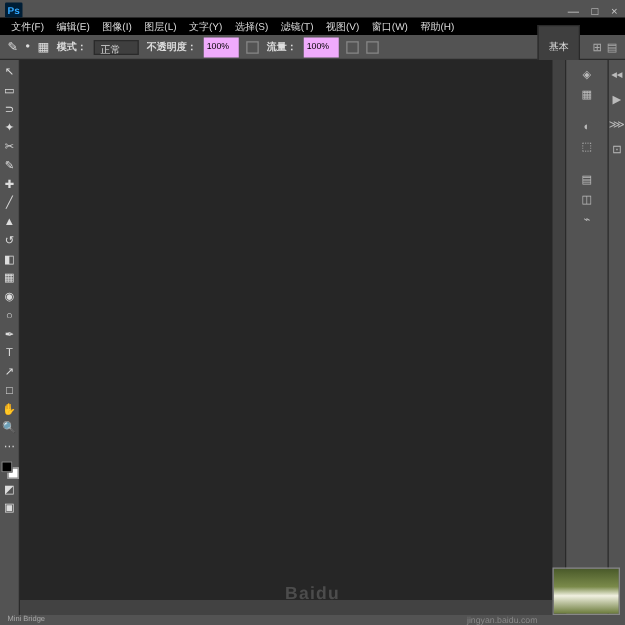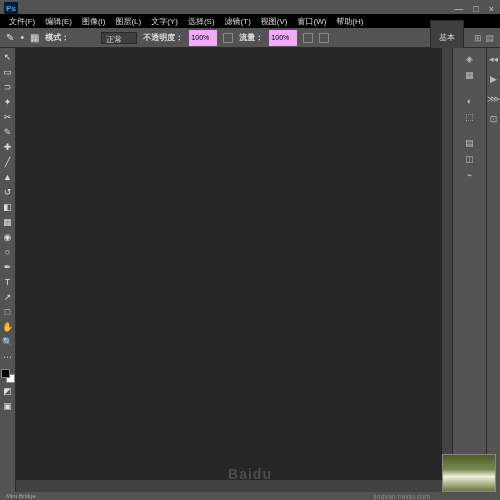--- a/index.html
+++ b/index.html
@@ -6,21 +6,21 @@
 body { width: 500px; height: 500px; background: #535353; overflow: hidden; position: relative; }
 .titlebar { height: 14px; background: #535353; display: flex; align-items: flex-end; padding: 0 4px; }
 .ps-logo { width: 14px; height: 12px; background: #001e36; color: #31a8ff; font-size: 8px; font-weight: bold; display: flex; align-items: center; justify-content: center; border-radius: 1px; }
 .win-controls { margin-left: auto; display: flex; gap: 6px; color: #ccc; font-size: 9px; }
 .win-btn { cursor: pointer; padding: 0 2px; }
 .menubar { height: 14px; background: #000000; display: flex; align-items: center; padding: 0 4px; gap: 0; }
 .menu-item { color: #ddd; font-size: 8px; padding: 0 5px; cursor: pointer; white-space: nowrap; }
 .optbar { height: 20px; background: #535353; border-bottom: 1px solid #2a2a2a; display: flex; align-items: center; padding: 0 6px; gap: 6px; }
 .opt-icon { color: #ddd; font-size: 10px; }
 .opt-label { color: #ddd; font-size: 8px; font-weight: bold; }
-.opt-dropdown { background: #3f3f3f; border: 1px solid #2a2a2a; color: #ddd; font-size: 8px; padding: 1px 14px 1px 4px; height: 12px; margin-left: 26px; }
+.opt-dropdown { background: #3f3f3f; border: 1px solid #2a2a2a; color: #ddd; font-size: 8px; padding: 1px 14px 1px 4px; height: 12px; }
 .opt-input { background: #f0abfc; width: 28px; height: 16px; font-size: 7px; padding: 0 2px; border: none; }
 .opt-check { width: 10px; height: 10px; border: 1px solid #888; }
 .workspace-btn { margin-left: auto; background: #3f3f3f; border: 1px solid #2a2a2a; color: #ddd; font-size: 8px; padding: 11px 8px; }
 .workspace-icons { display: flex; gap: 4px; color: #aaa; font-size: 9px; margin-left: 4px; }
 .main { display: flex; height: 444px; }
 .toolbox { width: 16px; background: #535353; display: flex; flex-direction: column; align-items: center; padding: 2px 0; gap: 1px; border-right: 1px solid #2a2a2a; }
 .tool { width: 14px; height: 14px; color: #ddd; font-size: 9px; display: flex; align-items: center; justify-content: center; cursor: pointer; }
 .swatches { margin-top: 4px; width: 14px; height: 14px; position: relative; }
 .swatch-fg { width: 9px; height: 9px; background: #000; border: 1px solid #888; position: absolute; top: 0; left: 0; }
 .swatch-bg { width: 9px; height: 9px; background: #fff; border: 1px solid #888; position: absolute; bottom: 0; right: 0; }

